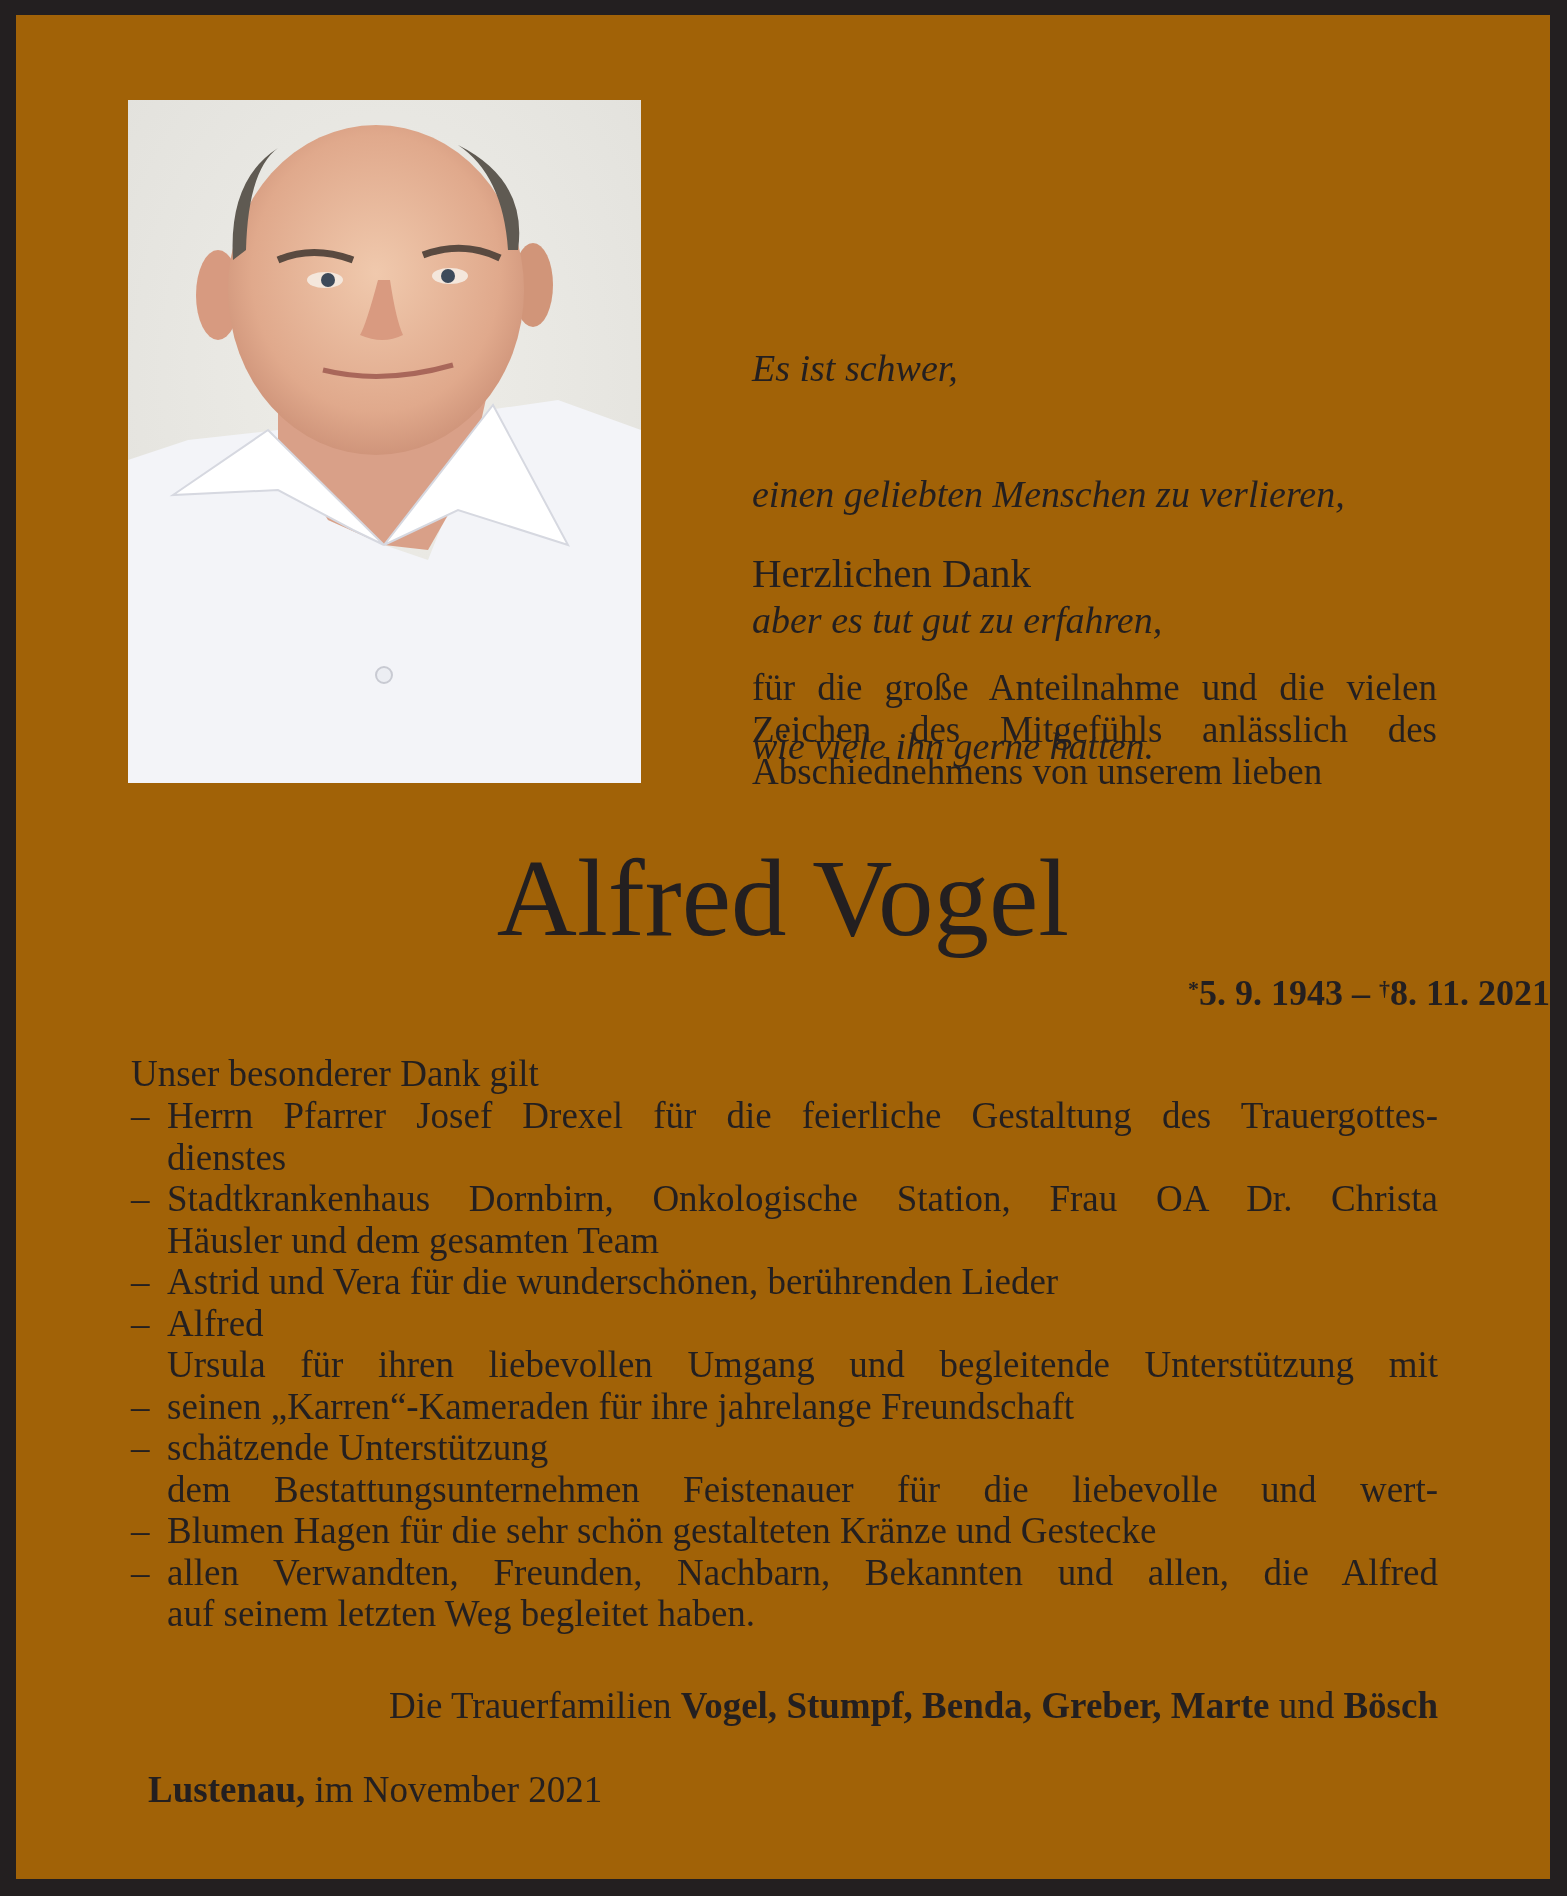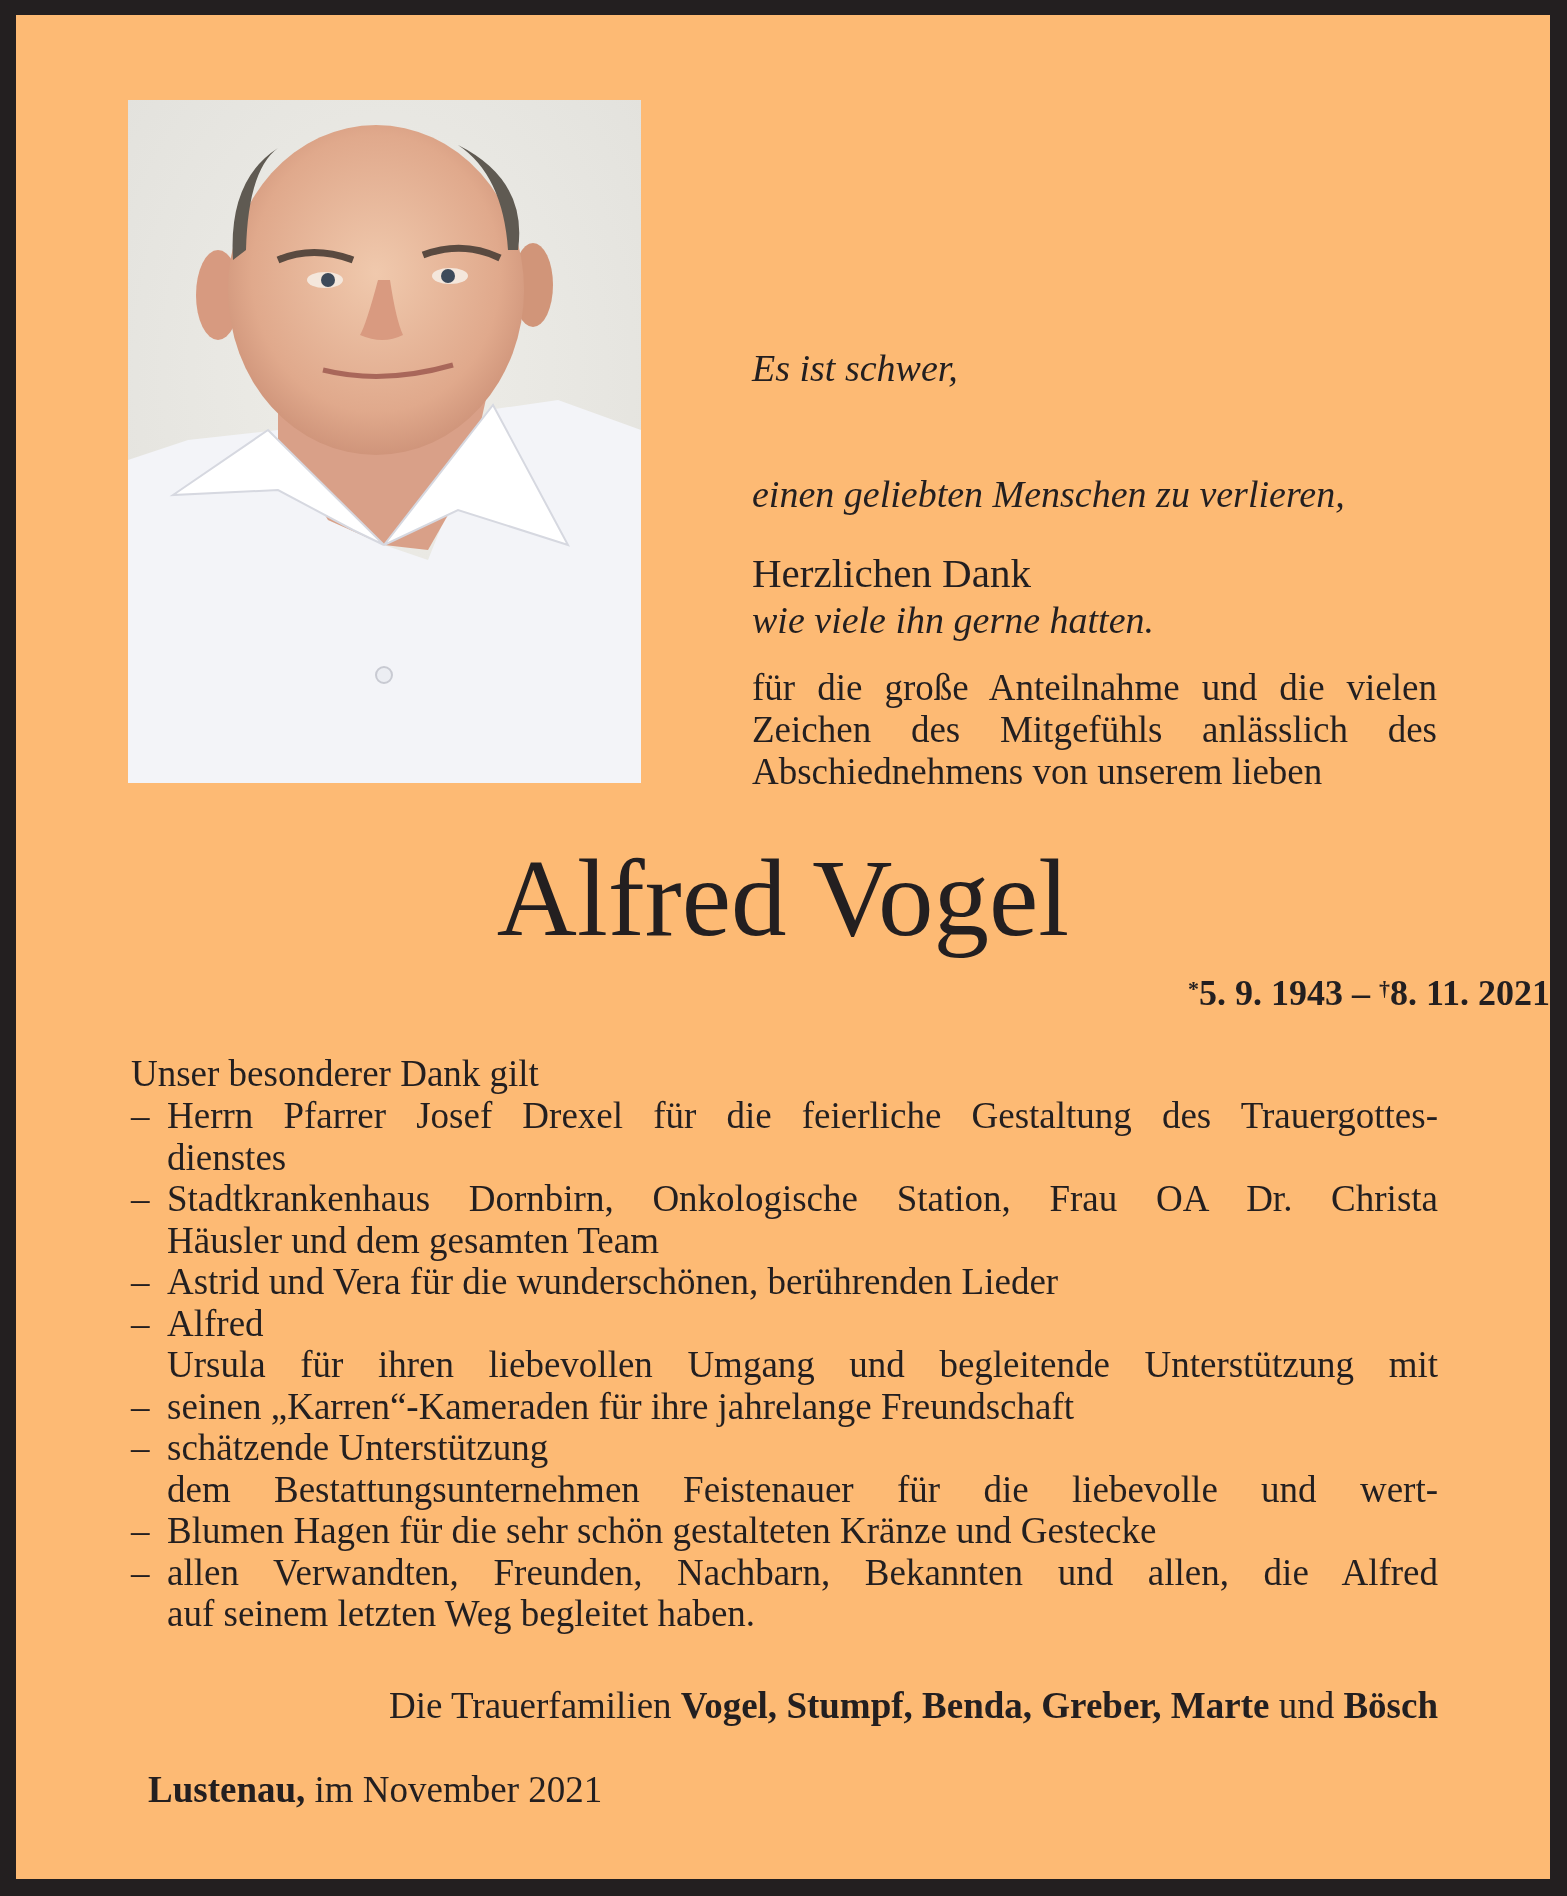--- a/index.html
+++ b/index.html
@@ -1,17 +1,17 @@
 <!DOCTYPE html>
 <html><head>
 <meta charset="utf-8">
 <style>
   html, body { margin:0; padding:0; }
   body { width:1567px; height:1896px; background:#231f20; position:relative; overflow:hidden; }
-  .page { position:absolute; left:16px; top:15px; width:1534px; height:1864px; background:#fdba74; }
+  .page { position:absolute; left:16px; top:15px; width:1534px; height:1864px; background:#a16207; }
   .serif { font-family:"Liberation Serif","DejaVu Serif",serif; color:#231f20; }
   .photo { position:absolute; left:112px; top:85px; width:513px; height:683px; overflow:hidden; background:#e9e8e4; }
   .photo svg { display:block; width:100%; height:100%; }
   .quote { position:absolute; left:736px; top:248px; font-style:italic; font-size:38px; line-height:42px; white-space:pre; }
   .thanks-title { position:absolute; left:736px; top:534px; font-size:41px; line-height:48px; white-space:nowrap; }
   .thanks-text { position:absolute; left:736px; top:652px; width:685px; font-size:37px; line-height:42px; }
   .thanks-text .ln { display:block; text-align:justify; text-align-last:justify; white-space:nowrap; }
   .thanks-text .ln.last { text-align-last:left; }
   .name { position:absolute; left:0; width:100%; top:818px; text-align:center; font-size:111px; line-height:130px; }
   .dates { position:absolute; left:0; width:100%; top:955px; text-align:right; font-size:36px; line-height:46px; font-weight:bold; }
@@ -72,20 +72,21 @@
 
       <path d="M250 180 Q238 225 232 235 Q255 245 275 235 Q268 220 262 180" fill="#d99a80"></path>
 
       <path d="M195 270 Q255 285 325 265" stroke="#a9675a" stroke-width="5" fill="none"></path>
     </svg>
   </div>
 
   <div class="quote">
     <span style="display:block">Es ist schwer,</span>
     <span style="display:block">einen geliebten Menschen zu verlieren,</span>
+    <span style="display:block">aber es tut gut zu erfahren,</span>
     <span style="display:block">wie viele ihn gerne hatten.</span>
   </div>
 
   <div class="thanks-title">Herzlichen Dank</div>
 
   <div class="thanks-text">
     <span class="ln">für die große Anteilnahme und die vielen</span>
     <span class="ln">Zeichen des Mitgefühls anlässlich des</span>
     <span class="ln last">Abschiednehmens von unserem lieben</span>
   </div>

